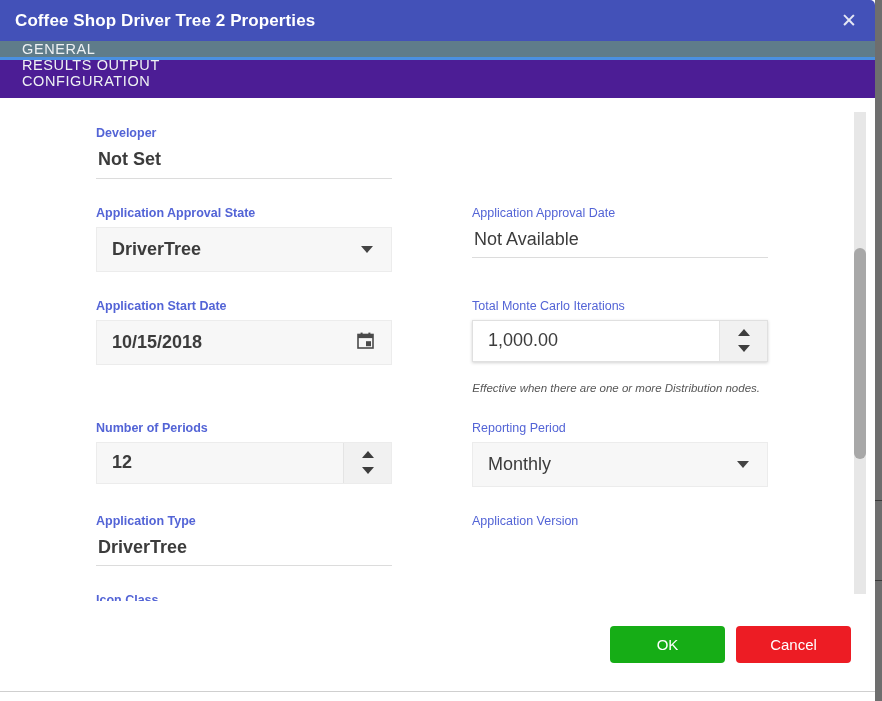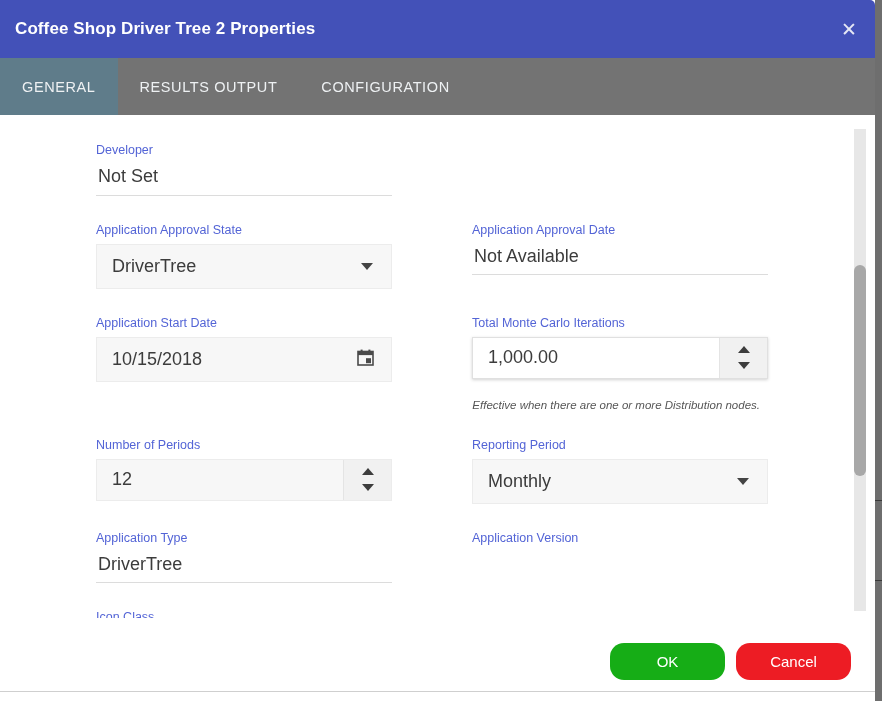--- a/index.html
+++ b/index.html
@@ -42,21 +42,21 @@
     width: 875px;
     height: 692px;
     background: #ffffff;
     border-bottom: 1px solid #cfcfcf;
     overflow: hidden;
   }
 
   
   .titlebar {
     position: relative;
-    height: 58px;
+    height: 41px;
     background: #4351b8;
     border-top-right-radius: 5px;
     color: #ffffff;
     display: flex;
     align-items: center;
   }
   .titlebar-text {
     font-size: 17px;
     font-weight: bold;
     letter-spacing: 0.1px;
@@ -77,23 +77,24 @@
     font-size: 19px;
     line-height: 1;
     cursor: pointer;
     font-family: "Liberation Sans", sans-serif;
   }
 
   
   .tabbar {
     position: relative;
     height: 57px;
-    background: #737373;
+    background: #4c1d95;
     display: flex;
     align-items: stretch;
+    flex-direction: column;
   }
   .tab {
     display: flex;
     align-items: center;
     padding: 0 22px;
     color: #eef1f3;
     font-size: 14.5px;
     letter-spacing: 0.6px;
     cursor: pointer;
     position: relative;
@@ -125,21 +126,21 @@
   }
 
   .form-grid {
     display: grid;
     grid-template-columns: 296px 80px 296px;
     column-gap: 0px;
     row-gap: 0px;
     margin-left: 96px;
   }
   .cell { margin-bottom: 27px; }
-  .cell.span-left  { grid-column: 1; }
+  .cell.span-left  { grid-column: 1; font-weight: bold; }
   .cell.span-right { grid-column: 3; }
   .cell.spacer     { grid-column: 2; }
 
   .field-label {
     color: #5364d6;
     font-size: 12.5px;
     line-height: 1.2;
     margin-bottom: 6px;
     white-space: nowrap;
   }
@@ -270,21 +271,21 @@
     display: flex;
     align-items: center;
     justify-content: flex-end;
     padding-right: 24px;
     gap: 11px;
   }
   .btn {
     width: 115px;
     height: 37px;
     border: none;
-    border-radius: 14px;
+    border-radius: 4px;
     color: #ffffff;
     font-size: 15px;
     font-family: "Liberation Sans", sans-serif;
     cursor: pointer;
     display: flex;
     align-items: center;
     justify-content: center;
     margin-bottom: 4px;
   }
   .btn-ok     { background: #16ad16; }

